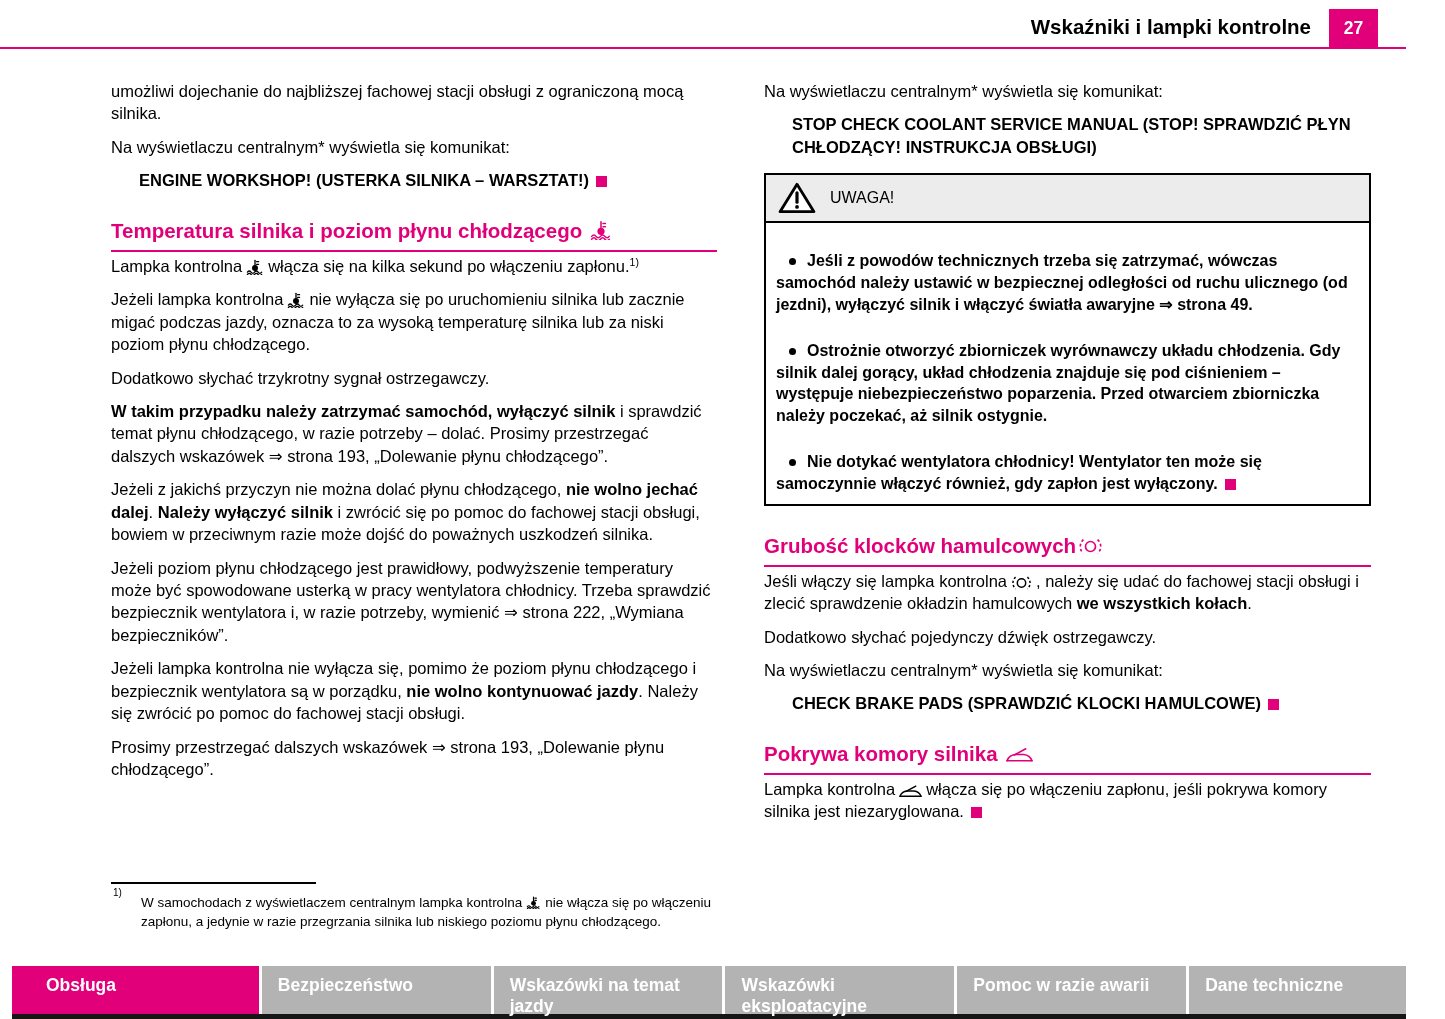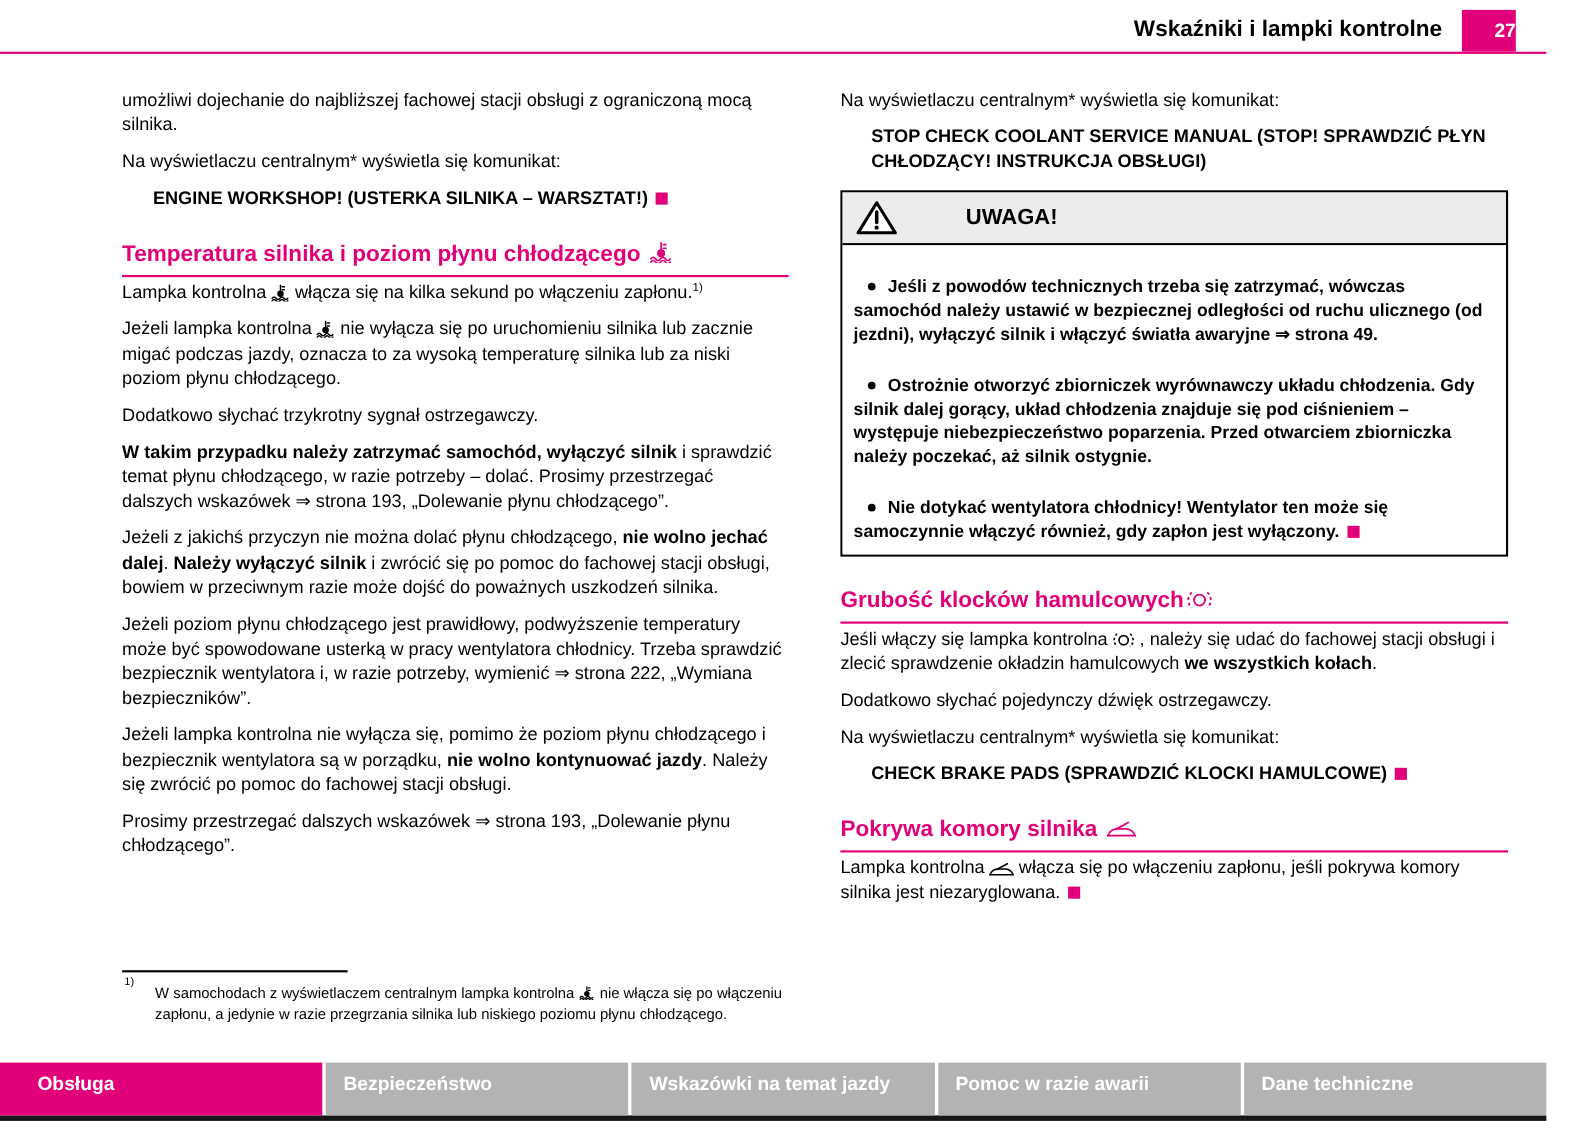--- a/index.html
+++ b/index.html
@@ -7,54 +7,54 @@
   html,body { background:#fff; }
   .page {
     position:relative; width:1406px; height:1019px; background:#fff;
     font-family:"Liberation Sans", sans-serif; color:#000; overflow:hidden;
     --magenta:#E2007A; --tabgray:#B3B3B3;
   }
   
   .page-title { position:absolute; top:15px; right:95px; font-size:20.5px; font-weight:bold; }
   .page-number-badge { position:absolute; top:9px; right:28px; width:49px; height:38px;
     background:var(--magenta); color:#fff; font-weight:bold; font-size:17.5px;
-    display:flex; align-items:center; justify-content:flex-end; }
+    display:flex; align-items:center; justify-content:center; }
   .header-rule { position:absolute; top:47px; left:0; width:100%; height:2px; background:var(--magenta); }
   
   .col { position:absolute; top:80px; }
   .col-left { left:111px; width:606px; }
   .col-right { left:764px; width:607px; }
   .body { font-size:16.5px; line-height:1.36; margin-bottom:11px; }
   .b { font-weight:bold; }
   sup { font-size:10.5px; vertical-align:super; line-height:0; }
   .msg { font-size:16.5px; line-height:1.36; font-weight:bold; margin:3px 0 15px 28px; }
   .section-heading { color:var(--magenta); font-size:20.5px; font-weight:bold;
     border-bottom:2px solid var(--magenta); padding-bottom:7px; margin:27px 0 3px; }
   .icon { display:inline-block; vertical-align:-3px; margin:0 4px; line-height:0; }
   .heading-icon { vertical-align:-2px; margin-left:8px; }
   .endsq { display:inline-block; width:11px; height:11px; background:var(--magenta);
     margin-left:7px; vertical-align:-1px; }
   
   .warning-box { border:2px solid #000; margin:15px 0 28px; }
   .warning-header { display:flex; align-items:center; gap:14px; background:#ECECEC;
     border-bottom:2px solid #000; padding:7px 12px; height:48px; }
-  .warning-title { font-size:20px; font-weight:bold;margin-left:48px; }
+  .warning-title { font-size:16px; font-weight:normal; }
   .warning-body { padding:2px 0 9px; background:#fff; }
   .warn-item { font-weight:bold; font-size:16px; line-height:1.35; margin:25px 10px 0; }
   .bullet { display:inline-block; width:7px; height:7px; border-radius:50%; background:#000;
     margin:0 11px 1px 13px; }
   
   .footnote-block { position:absolute; left:111px; top:882px; width:640px;
     font-size:13.5px; line-height:1.42; }
   .footnote-rule { width:205px; border-top:2px solid #000; margin-bottom:9px; }
   .footnote { position:relative; padding-left:30px; }
   .footnote .fnsup { position:absolute; left:2px; top:0; font-size:10px; }
   .fn-icon svg { width:15px; height:13px; }
   
-  .footer { position:absolute; left:0; bottom:0; width:100%; }
+  .footer { position:absolute; left:12px; bottom:0; width:100%; }
   .tabs { display:flex; gap:3px; height:48px; background:#fff; }
   .tab { flex:1; background:var(--tabgray); color:#fff; font-weight:bold; font-size:17.5px;
     padding:9px 0 0 16px; cursor:pointer; }
   .tab.active { background:var(--magenta); padding-left:34px; }
   .bottom-strip { height:5px; background:#161616; }
 </style>
 </head>
 <body>
 
 <div class="page">
@@ -185,19 +185,20 @@
               <path d="M1.5,17.4 q2,-2.6 4,0 t4,0 t4,0 t4,0"></path>
             </g>
           </svg></span><span>nie włącza się po włączeniu zapłonu, a jedynie w razie przegrzania silnika lub niskiego poziomu płynu chłodzącego.</span></p>
   </div>
 
   <div class="footer">
     <div class="tabs">
       <div class="tab active"><span>Obsługa</span></div>
       <div class="tab"><span>Bezpieczeństwo</span></div>
       <div class="tab"><span>Wskazówki na temat jazdy</span></div>
+      <div class="tab"><span>Wskazówki eksploatacyjne</span></div>
       <div class="tab"><span>Pomoc w razie awarii</span></div>
       <div class="tab"><span>Dane techniczne</span></div>
     </div>
     <div class="bottom-strip"></div>
   </div>
 
 </div>
 
 </body></html>

